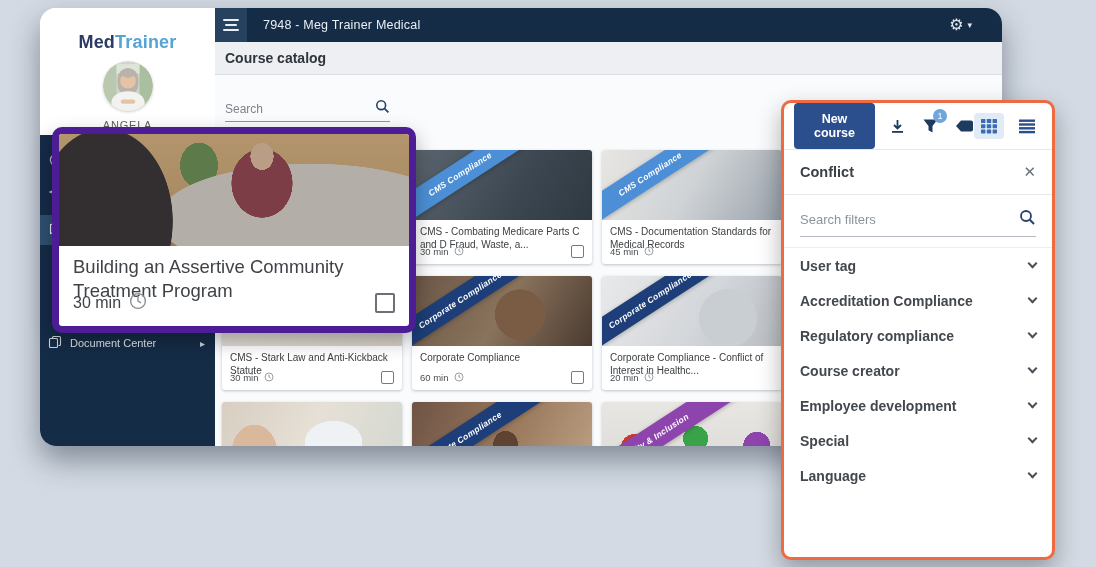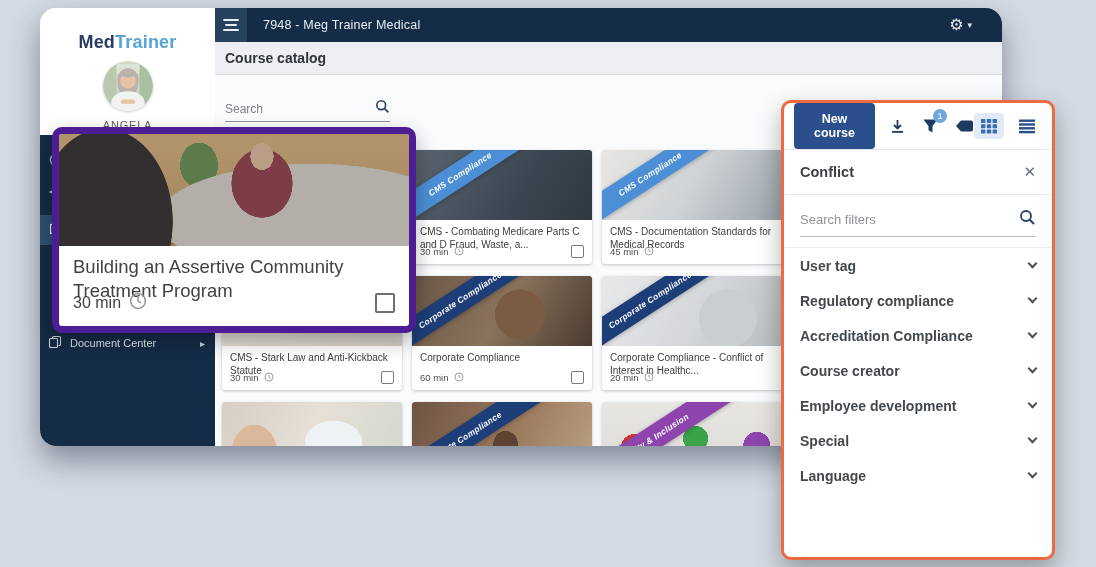--- a/index.html
+++ b/index.html
@@ -385,28 +385,28 @@
           </svg>
       </span>
     </div>
 
     <div class="fitems">
       <div class="fitem">
         <span class="lbl">User tag</span>
           <span class="chev"></span>
       </div>
       <div class="fitem">
+        <span class="lbl">Accreditation Compliance</span>
+          <span class="chev"></span>
+      </div>
+      <div class="fitem">
         <span class="lbl">Regulatory compliance</span>
           <span class="chev"></span>
       </div>
       <div class="fitem">
-        <span class="lbl">Accreditation Compliance</span>
-          <span class="chev"></span>
-      </div>
-      <div class="fitem">
         <span class="lbl">Course creator</span>
           <span class="chev"></span>
       </div>
       <div class="fitem">
         <span class="lbl">Employee development</span>
           <span class="chev"></span>
       </div>
       <div class="fitem">
         <span class="lbl">Special</span>
           <span class="chev"></span>

